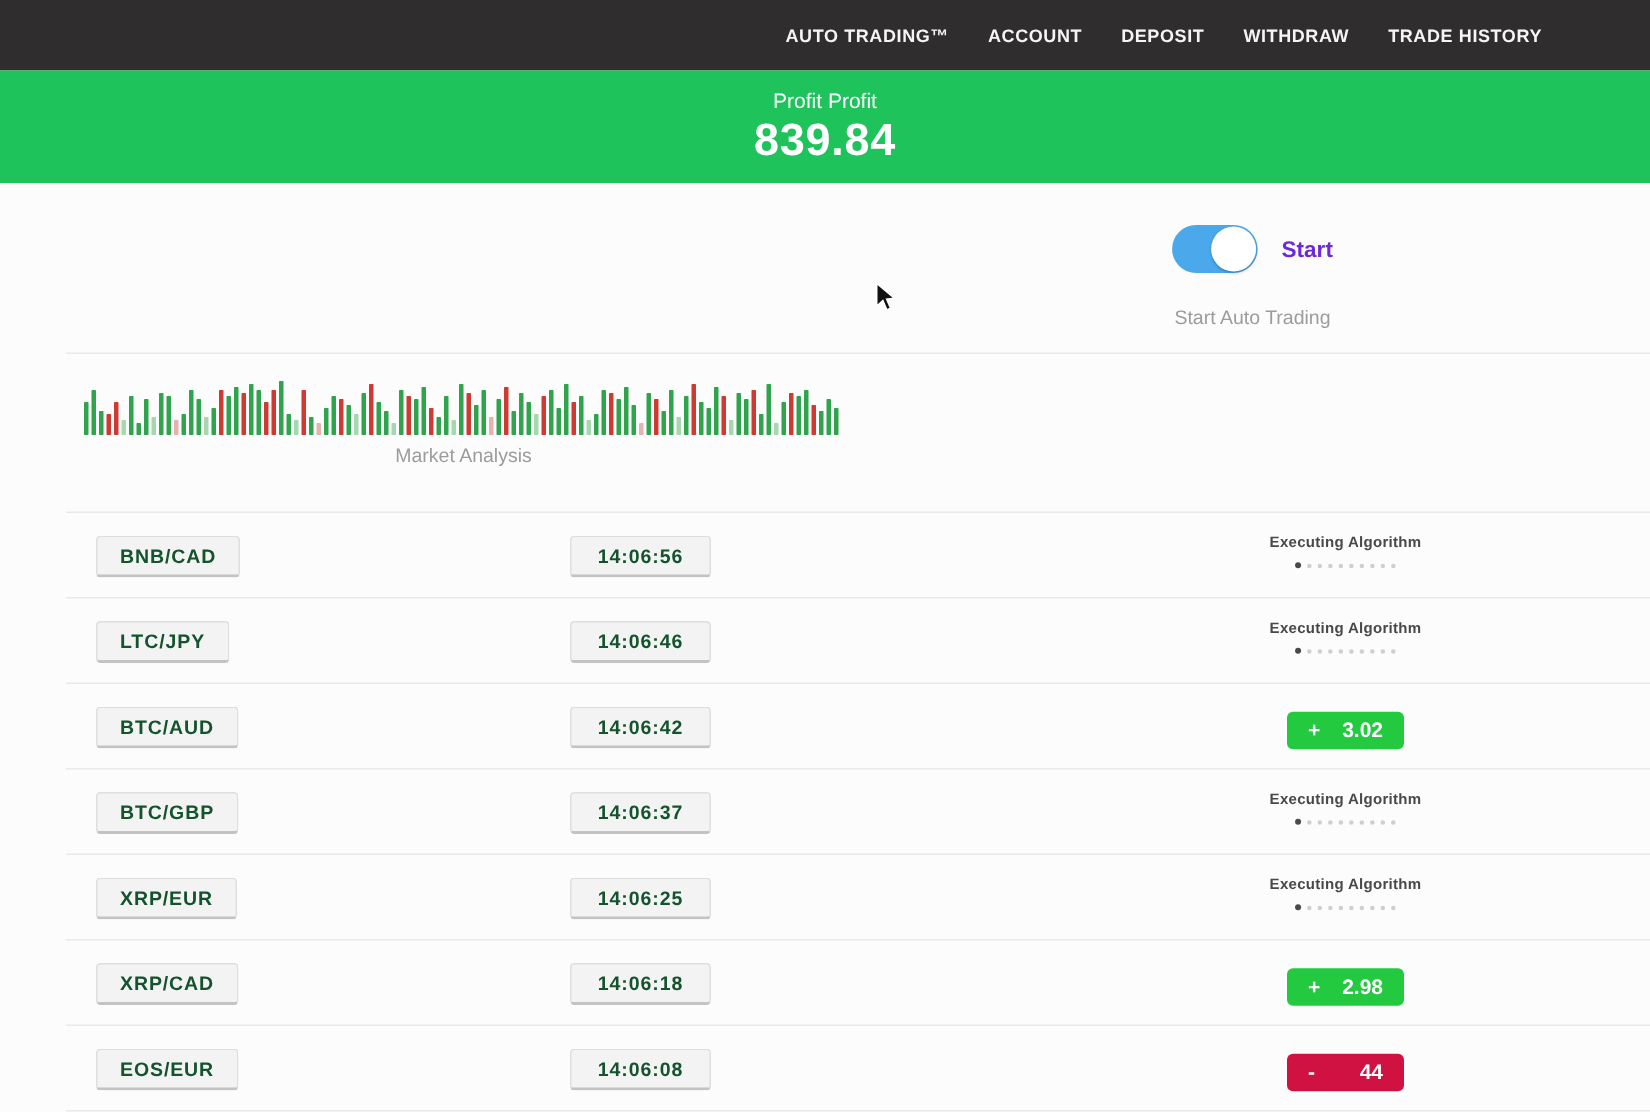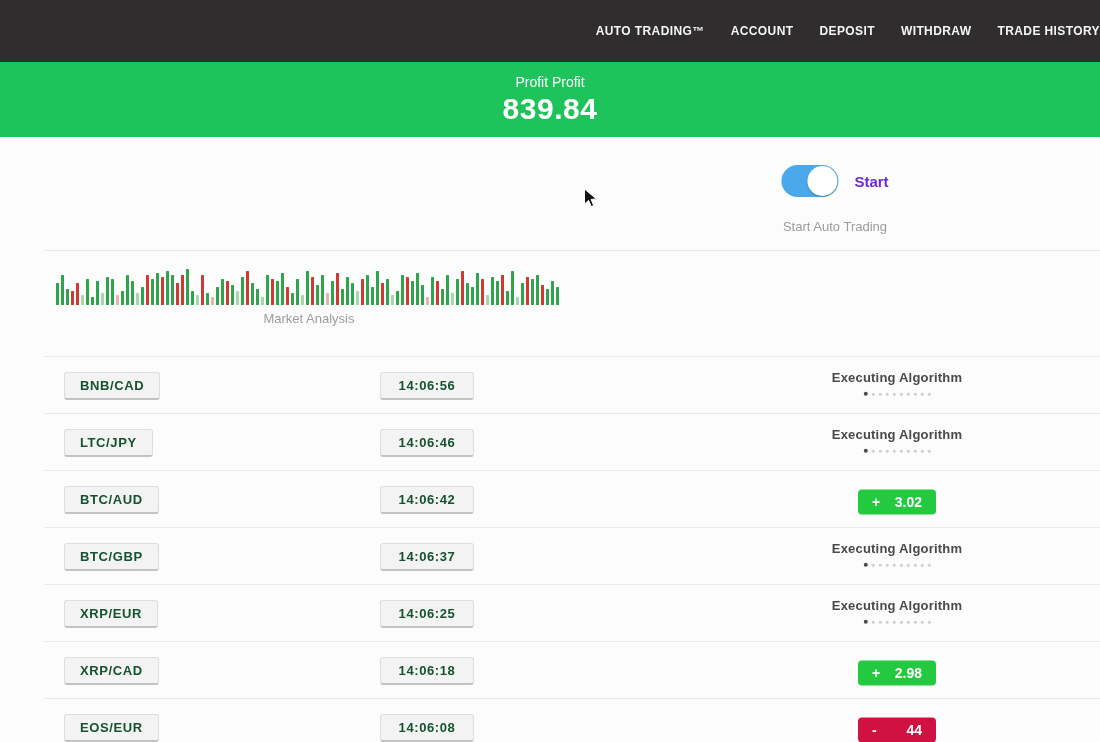--- a/index.html
+++ b/index.html
@@ -1,21 +1,21 @@
 <!DOCTYPE html>
 <html style="--nav-bg: #2f2d2d; --banner-green: #1fc35c; --profit-green: #23c93f; --loss-red: #d01243; --toggle-blue: #4ba9eb;"><head>
 <meta charset="utf-8">
 <style>
   * { margin:0; padding:0; box-sizing:border-box; }
   html,body { width:1100px; height:742px; overflow:hidden; background:#fff;
     font-family:"Liberation Sans", sans-serif; }
 
   
-  .nav { height:62px; background:var(--nav-bg,#2f2d2d); display:flex; align-items:center;
-    justify-content:flex-end; gap:26px; }
+  .nav { height:47px; background:var(--nav-bg,#2f2d2d); display:flex; align-items:center;
+    justify-content:flex-end; padding-right:72px; gap:26px; }
   .nav-item { color:#f5f5f5; font-size:12px; font-weight:bold; letter-spacing:.4px;
     cursor:pointer; white-space:nowrap; }
 
   
   .banner { height:75px; background:var(--banner-green,#1fc35c); color:#fff;
     display:flex; flex-direction:column; align-items:center; justify-content:center; }
   .banner-label { font-size:14px; margin-bottom:2px; }
   .banner-value { font-size:30px; font-weight:bold; letter-spacing:.5px; }
 
   .content { background:#fcfcfc; position:relative; }
@@ -53,21 +53,21 @@
   .trow::after { content:""; position:absolute; left:44px; right:0; bottom:0; height:1px;
     background:#e9e9e9; }
   .pill { position:absolute; top:50%; transform:translateY(-50%);
     background:#f3f3f3; border:1px solid #dedede; border-bottom:2px solid #c3c3c3;
     border-radius:3px; font-size:13px; font-weight:bold; color:#14532d;
     letter-spacing:.6px; padding:5px 15px; white-space:nowrap; }
   .pair { left:64px; }
   .time { left:427px; transform:translate(-50%,-50%); min-width:94px; text-align:center; }
   .result { position:absolute; left:897px; top:50%; transform:translate(-50%,-50%); }
   .exec { text-align:center; transform:translateY(-3px); }
-  .exec-label { font-size:13px; font-weight:bold; color:#494949; letter-spacing:.2px; }
+  .exec-label { font-size:10px; font-weight:bold; color:#494949; letter-spacing:.2px; }
   .dots { margin-top:8px; display:flex; justify-content:center; gap:4px; }
   .dot { width:3px; height:3px; border-radius:50%; background:#cfcfcf; display:inline-block; }
   .dot.active { background:#4a4a4a; width:4px; height:4px; margin-top:-0.5px; }
   .badge { display:inline-flex; align-items:center; justify-content:space-between;
     width:78px; height:25px; padding:0 14px; border-radius:4px; color:#fff;
     font-size:14px; font-weight:bold; transform:translateY(2px); }
   .badge.profit { background:var(--profit-green,#23c93f); }
   .badge.loss { background:var(--loss-red,#d01243); }
 
   .cursor { position:absolute; left:583px; top:188px; z-index:50; pointer-events:none; }

